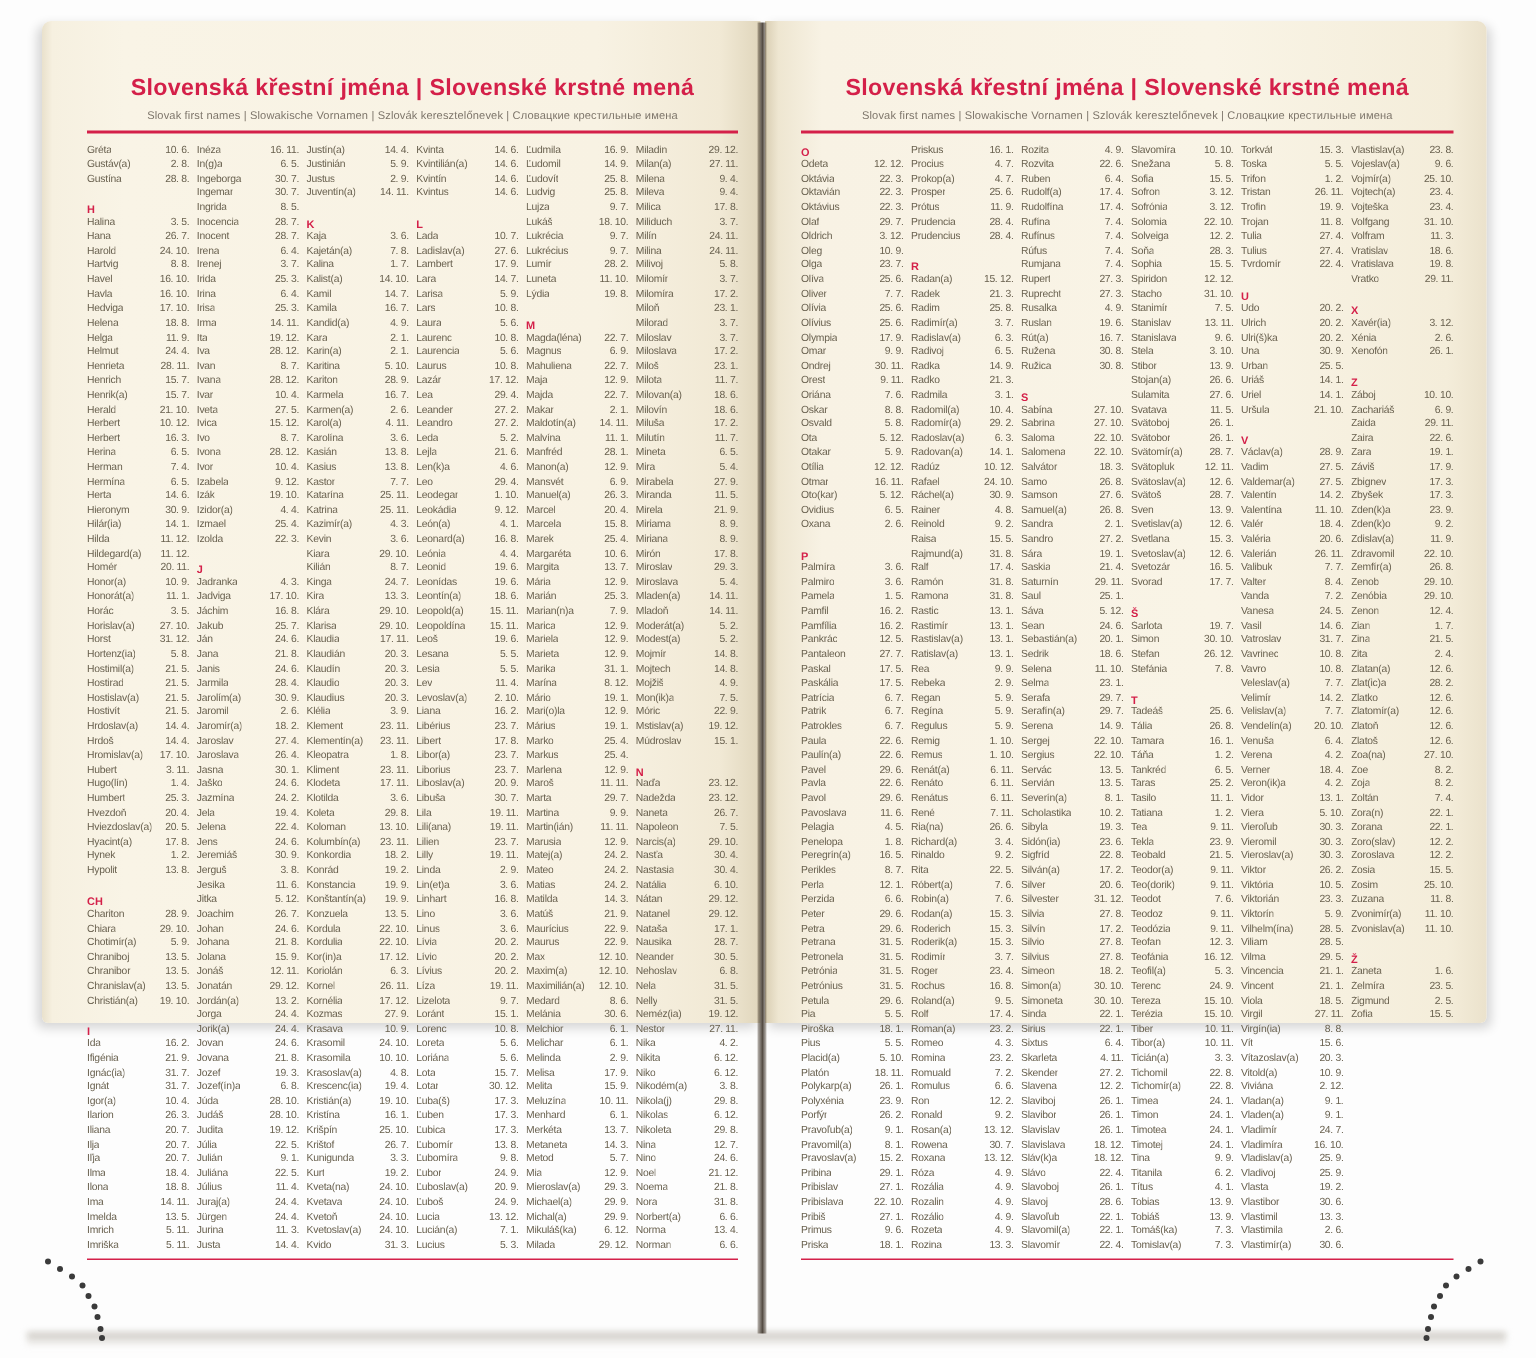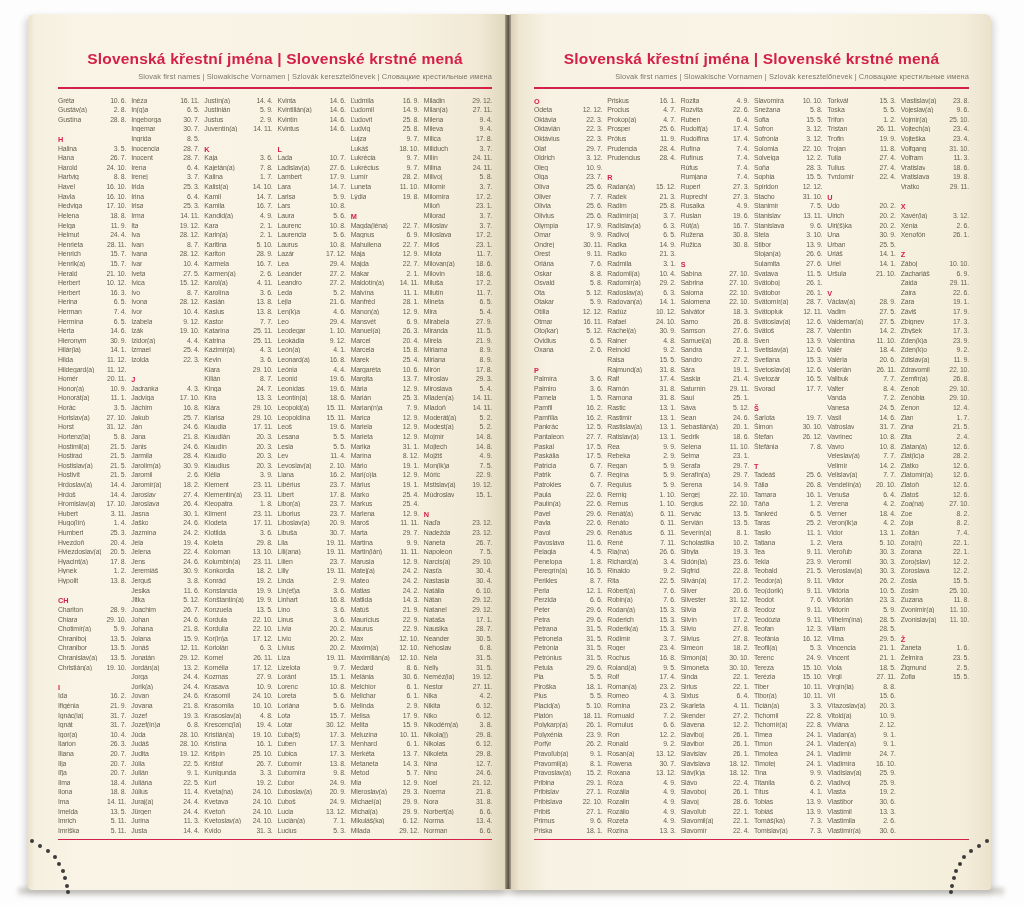--- a/index.html
+++ b/index.html
@@ -1,32 +1,32 @@
 <!DOCTYPE html>
 <html><head>
 <meta charset="utf-8">
 <style>
   html,body{margin:0;padding:0;}
   body{width:1024px;height:905px;position:relative;background:#fdfdfd;
        font-family:"Liberation Sans",sans-serif;overflow:hidden;}
   .floor{position:absolute;left:18px;top:888px;width:986px;height:10px;
          background:linear-gradient(#c9c5be,rgba(255,255,255,0));filter:blur(2px);}
-  .page{position:absolute;top:14px;height:876px;}
+  .page{position:absolute;top:14px;height:668px;}
   .page.left{left:28px;width:479px;border-radius:6px 0 0 4px;
     background:linear-gradient(90deg,#e9e1cc 0px,#f6f0e0 7px,#f9f4e6 55px,#f8f2e3 370px,#f1e9d5 452px,#e0d6bc 479px);
     box-shadow:-3px 3px 7px rgba(0,0,0,.16);}
   .page.right{left:510px;width:481px;border-radius:0 6px 4px 0;
     background:linear-gradient(90deg,#d9ceb3 0px,#eee6d1 9px,#f8f2e4 38px,#f9f4e6 300px,#f4edda 455px,#ebe2cc 481px);
     box-shadow:3px 3px 7px rgba(0,0,0,.16);}
   .spine{position:absolute;left:505px;top:15px;width:6px;height:874px;
     background:linear-gradient(90deg,rgba(70,58,44,.35),rgba(55,45,35,.85) 55%,rgba(70,58,44,.30));}
   .page-inner{position:absolute;top:0;left:30px;right:15px;}
   .page.right .page-inner{left:24px;right:22px;}
   .title{margin-top:36px;text-align:center;font-size:15.5px;font-weight:bold;letter-spacing:.2px;}
-  .subtitle{margin-top:4px;text-align:right;font-size:7.4px;color:#7d756a;letter-spacing:.1px;}
+  .subtitle{margin-top:4px;text-align:center;font-size:7.4px;color:#7d756a;letter-spacing:.1px;}
   .rule{margin-top:6px;height:1.6px;border:none;}
   .cols{margin-top:6px;display:flex;gap:5px;height:740px;}
   .col{flex:1 1 0;min-width:0;}
   .row{display:flex;align-items:baseline;height:9.61px;font-size:6.9px;color:#69614f;}
   .row .nm{white-space:nowrap;overflow:hidden;letter-spacing:-.15px;}
   .row .dt{margin-left:auto;padding-left:2px;white-space:nowrap;letter-spacing:-.2px;}
   .row.section{font-size:7.3px;font-weight:bold;}
   .rule.bottom{margin-top:2px;}
   .dot{position:absolute;width:4px;height:4px;border-radius:50%;background:#3b3b3b;}
 </style>

